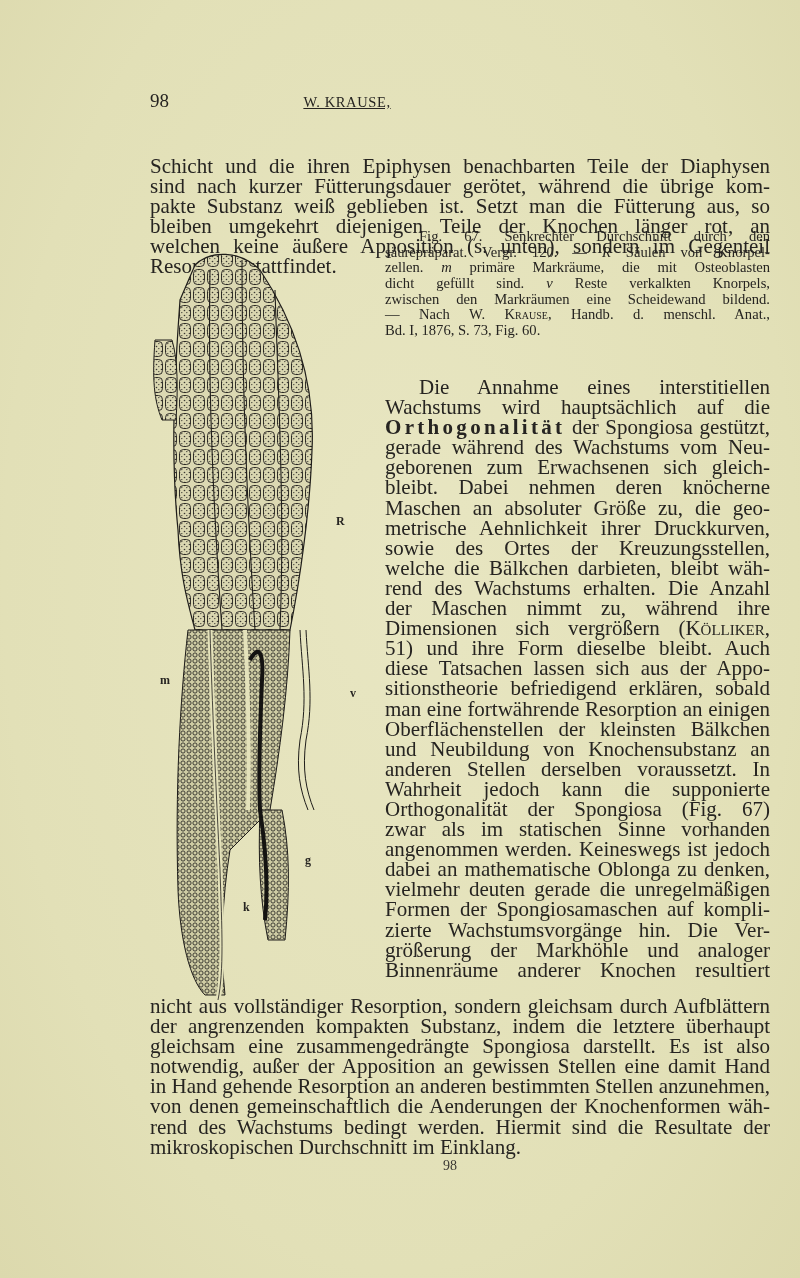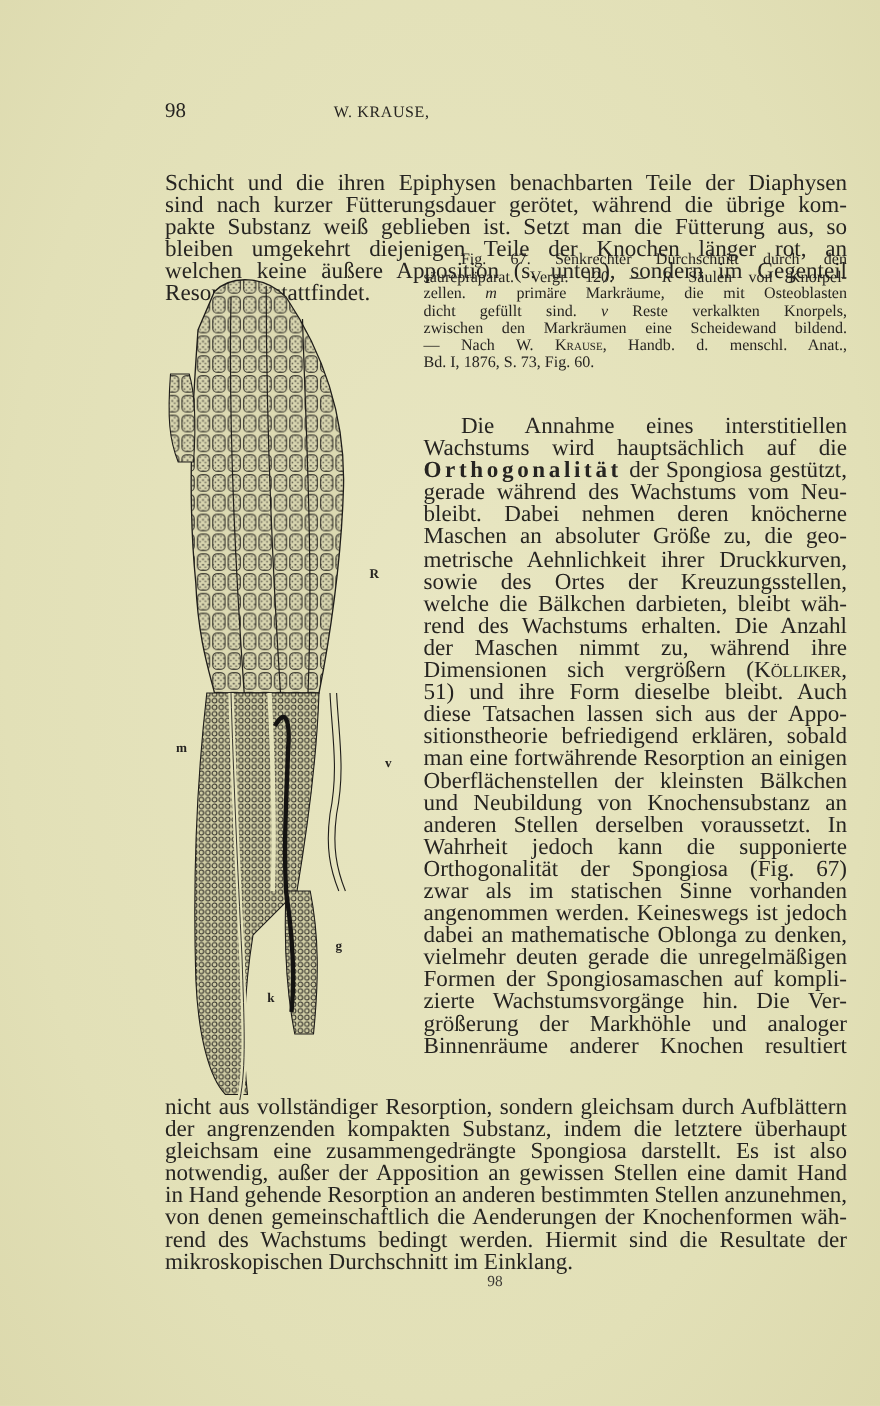--- a/index.html
+++ b/index.html
@@ -7,21 +7,21 @@
     width:800px; height:1278px; overflow:hidden;
     background:#e4e2bb;
     font-family:"Liberation Serif","DejaVu Serif",serif;
     color:#262421;
     position:relative;
   }
   .page { position:absolute; left:0; top:0; width:800px; height:1278px;
     background: radial-gradient(ellipse at 50% 45%, #e8e6c2 0%, #e2e0b7 70%, #dcd9ad 100%); }
   .hdr-num { position:absolute; left:150px; top:90px; font-size:19px; }
   .hdr-title { position:absolute; left:0; width:684px; top:94px; text-align:center;
-    font-size:14.5px; letter-spacing:0.6px; padding-left:10px; box-sizing:border-box; }
+    font-size:14.5px; letter-spacing:0.6px; padding-left:10px; box-sizing:border-box;text-decoration:underline; }
   .block { position:absolute; font-size:21px; line-height:20.1px; }
   .line { display:block; white-space:nowrap; text-align:justify; text-align-last:justify; height:20.1px; }
   .line.last { text-align-last:left; }
   .top { left:150px; top:156px; width:620px; }
   .right { left:385px; top:377px; width:385px; }
   .bottom { left:150px; top:996px; width:620px; }
   .caption { position:absolute; left:385px; top:229px; width:385px; font-size:14.6px; line-height:15.7px; }
   .caption .line { height:15.7px; }
   .indent { padding-left:34px; }
   .sc { font-variant:small-caps; }
@@ -100,20 +100,21 @@
     <span class="line">zwischen den Markräumen eine Scheidewand bildend.</span>
     <span class="line"><span>— Nach W.</span> <span class="sc">Krause</span><span>, Handb. d. menschl. Anat.,</span></span>
     <span class="line last">Bd. I, 1876, S. 73, Fig. 60.</span>
   </div>
 
   <div class="block right">
     <span class="line indent">Die Annahme eines interstitiellen</span>
     <span class="line">Wachstums wird hauptsächlich auf die</span>
     <span class="line"><span class="sp">Orthogonalität</span> <span>der Spongiosa gestützt,</span></span>
     <span class="line">gerade während des Wachstums vom Neu-</span>
+    <span class="line">geborenen zum Erwachsenen sich gleich-</span>
     <span class="line">bleibt. Dabei nehmen deren knöcherne</span>
     <span class="line">Maschen an absoluter Größe zu, die geo-</span>
     <span class="line">metrische Aehnlichkeit ihrer Druckkurven,</span>
     <span class="line">sowie des Ortes der Kreuzungsstellen,</span>
     <span class="line">welche die Bälkchen darbieten, bleibt wäh-</span>
     <span class="line">rend des Wachstums erhalten. Die Anzahl</span>
     <span class="line">der Maschen nimmt zu, während ihre</span>
     <span class="line"><span>Dimensionen sich vergrößern (</span><span class="sc">Kölliker</span><span>,</span></span>
     <span class="line">51) und ihre Form dieselbe bleibt. Auch</span>
     <span class="line">diese Tatsachen lassen sich aus der Appo-</span>

